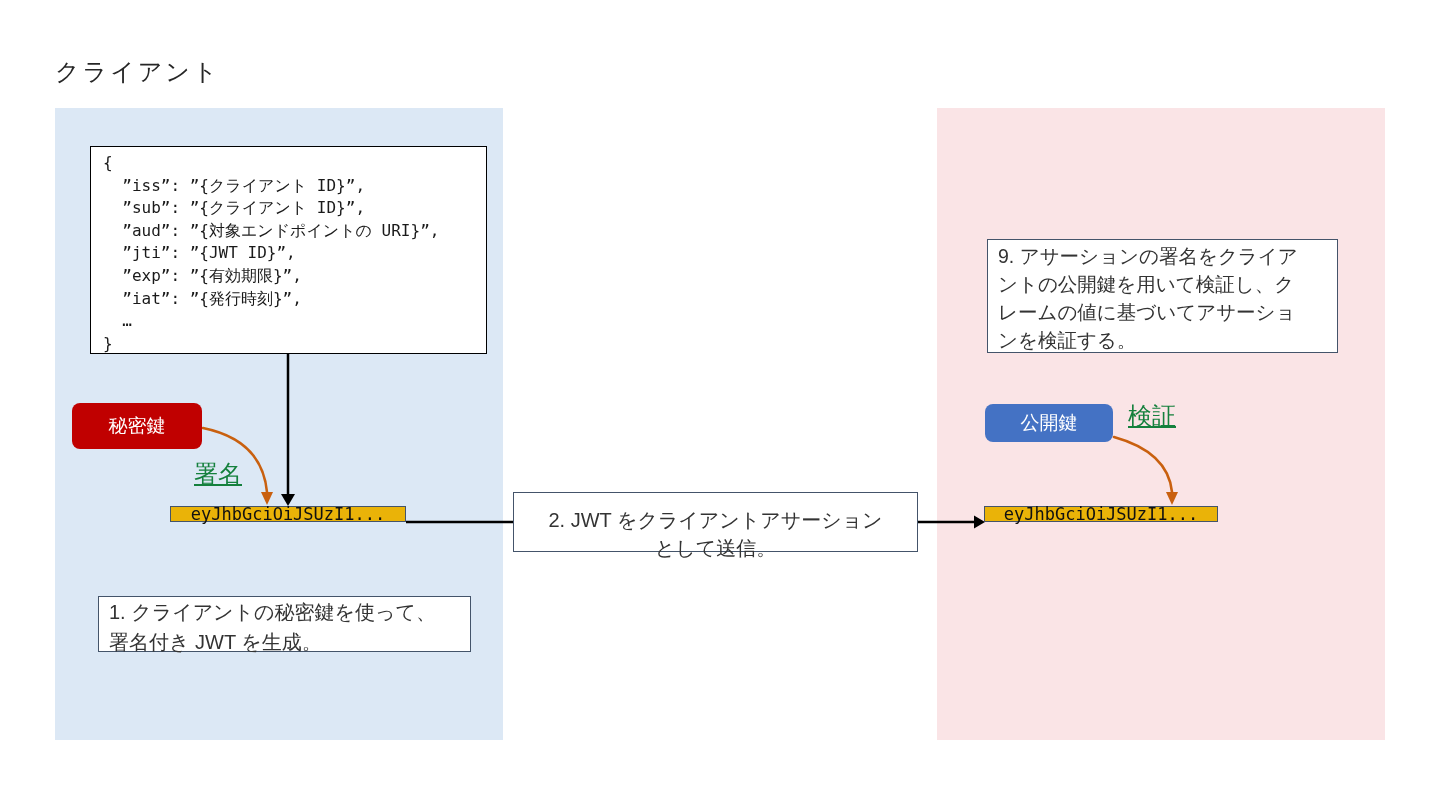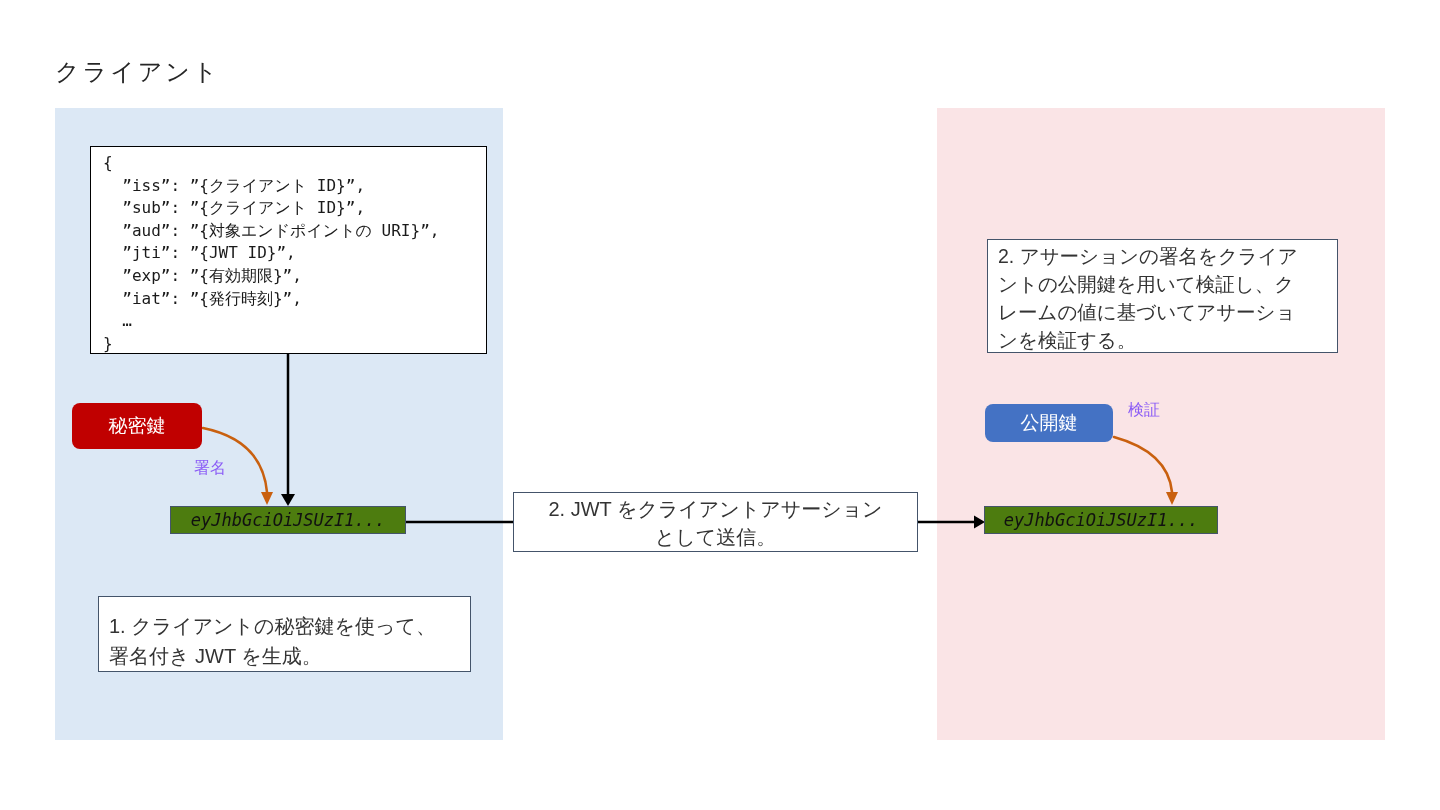--- a/index.html
+++ b/index.html
@@ -84,61 +84,61 @@
     width: 130px; height: 46px;
     background: var(--private-key);
   }
   .key-public {
     left: 985px; top: 404px;
     width: 128px; height: 38px;
     background: var(--public-key);
   }
   .floatlabel {
     position: absolute;
-    font-size: 16px;
-    color: #8b5cf6;
+    font-size: 24px;
+    color: #15803d;
+    text-decoration: underline;
   }
   .sign-label { left: 194px; top: 458px; }
   .verify-label { left: 1128px; top: 400px; }
   .jwtbox {
     position: absolute;
     top: 506px;
-    height: 28px;
-    background: #4d7c0f;
+    height: 16px;
+    background: #eab308;
     border: 1.6px solid var(--box-border);
     font-family: "DejaVu Sans Mono", "Liberation Mono", monospace;
     font-size: 17px;
     display: flex;
     align-items: center;
     justify-content: center;
     color: #111111;
-    font-style: italic;
   }
   .jwt-left { left: 170px; width: 236px; }
   .jwt-right { left: 984px; width: 234px; }
   .stepbox {
     position: absolute;
     background: #ffffff;
     border: 1.6px solid var(--box-border);
     white-space: pre-line;
     color: var(--text-dark);
   }
   .step1 {
     left: 98px; top: 596px;
-    width: 373px; height: 76px;
+    width: 373px; height: 56px;
     font-size: 20px;
     line-height: 30px;
-    padding: 14px 10px;
+    padding: 0 10px;
   }
   .step2 {
     left: 513px; top: 492px;
     width: 405px; height: 60px;
     font-size: 20px;
     line-height: 28px;
-    padding-top: 2px;
+    padding-top: 13px;
     text-align: center;
   }
   .step3 {
     left: 987px; top: 239px;
     width: 351px; height: 114px;
     font-size: 19.5px;
     line-height: 28px;
     padding: 2px 10px;
   }
 </style>
@@ -185,21 +185,21 @@
     <span>秘密鍵</span>
   </div>
   <div class="floatlabel sign-label">署名</div>
 
   <div class="jwtbox jwt-left">eyJhbGciOiJSUzI1...</div>
 
   <div class="stepbox step1">1. クライアントの秘密鍵を使って、
 署名付き JWT を生成。</div>
   <div class="stepbox step2">2. JWT をクライアントアサーション
 として送信。</div>
-  <div class="stepbox step3">2. アサーションの署名をクライア
+  <div class="stepbox step3">9. アサーションの署名をクライア
 ントの公開鍵を用いて検証し、ク
 レームの値に基づいてアサーショ
 ンを検証する。</div>
 
   <div class="keybox key-public">
     <span>公開鍵</span>
   </div>
   <div class="floatlabel verify-label">検証</div>
 
   <div class="jwtbox jwt-right">eyJhbGciOiJSUzI1...</div>

